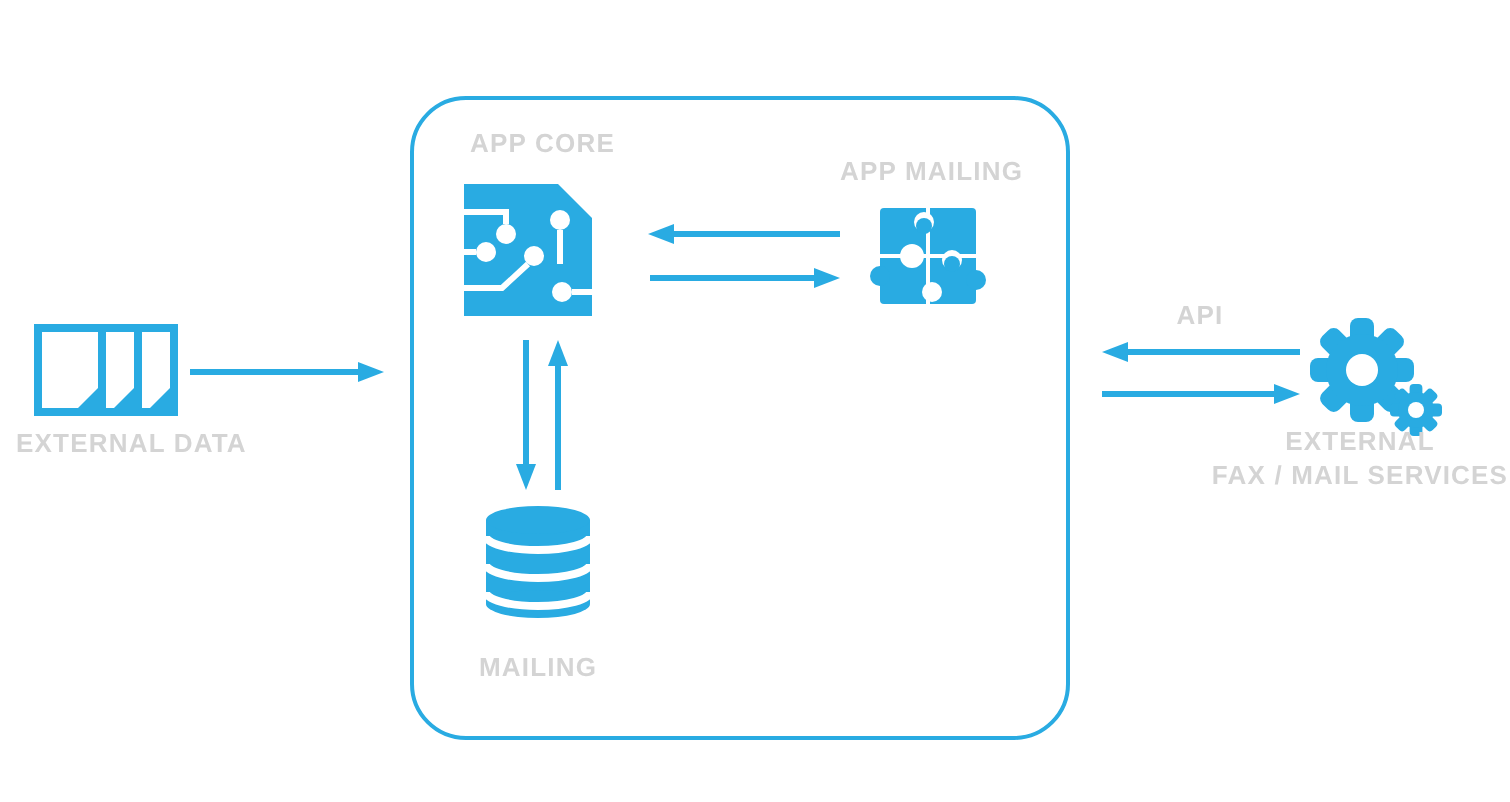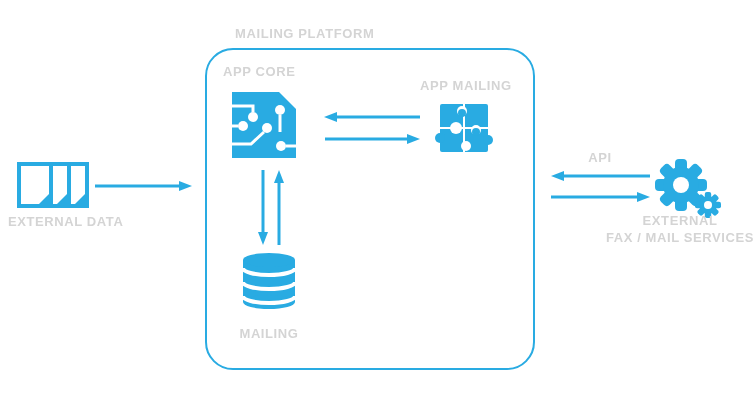--- a/index.html
+++ b/index.html
@@ -40,21 +40,20 @@
   svg .arrow-line { stroke: var(--accent); stroke-width: 3; }
   svg .arrow-head { fill: var(--accent); }
   .arrows-overlay { position: absolute; left: 0; top: 0; pointer-events: none; }
 </style>
 </head>
 <body>
 
 <div class="stage">
 
   <div class="platform-box"></div>
-  <div class="lbl" style="left:235px; top:26px;">MAILING PLATFORM</div>
 
   <svg class="arrows-overlay" width="755" height="401" viewBox="0 0 755 401">
 
     <g>
       <line class="arrow-line" x1="95" y1="186" x2="179" y2="186"></line>
       <polygon class="arrow-head" points="192,186 179,181 179,191"></polygon>
     </g>
 
     <g>
       <line class="arrow-line" x1="420" y1="117" x2="337" y2="117"></line>
@@ -80,21 +79,21 @@
       <line class="arrow-line" x1="650" y1="176" x2="564" y2="176"></line>
       <polygon class="arrow-head" points="551,176 564,171 564,181"></polygon>
     </g>
 
     <g>
       <line class="arrow-line" x1="551" y1="197" x2="637" y2="197"></line>
       <polygon class="arrow-head" points="650,197 637,192 637,202"></polygon>
     </g>
   </svg>
 
-  <div class="lbl" style="left:223px; top:64px;">APP CORE</div>
+  <div class="lbl" style="left:235px; top:64px;">APP CORE</div>
   <svg class="abs" style="left:232px; top:92px;" width="64" height="66" viewBox="0 0 64 66">
     <polygon class="blue" points="0,0 47,0 64,17 64,66 0,66"></polygon>
     <polyline class="wline" stroke-width="3" points="0,14 21,14 21,20"></polyline>
     <circle fill="#FFFFFF" cx="21" cy="25" r="5"></circle>
     <polyline class="wline" stroke-width="3" points="0,34 6,34"></polyline>
     <circle fill="#FFFFFF" cx="11" cy="34" r="5"></circle>
     <circle fill="#FFFFFF" cx="48" cy="18" r="5"></circle>
     <polyline class="wline" stroke-width="3" points="48,23 48,40"></polyline>
     <circle fill="#FFFFFF" cx="35" cy="36" r="5"></circle>
     <polyline class="wline" stroke-width="3" points="32,40 19,52 0,52"></polyline>

